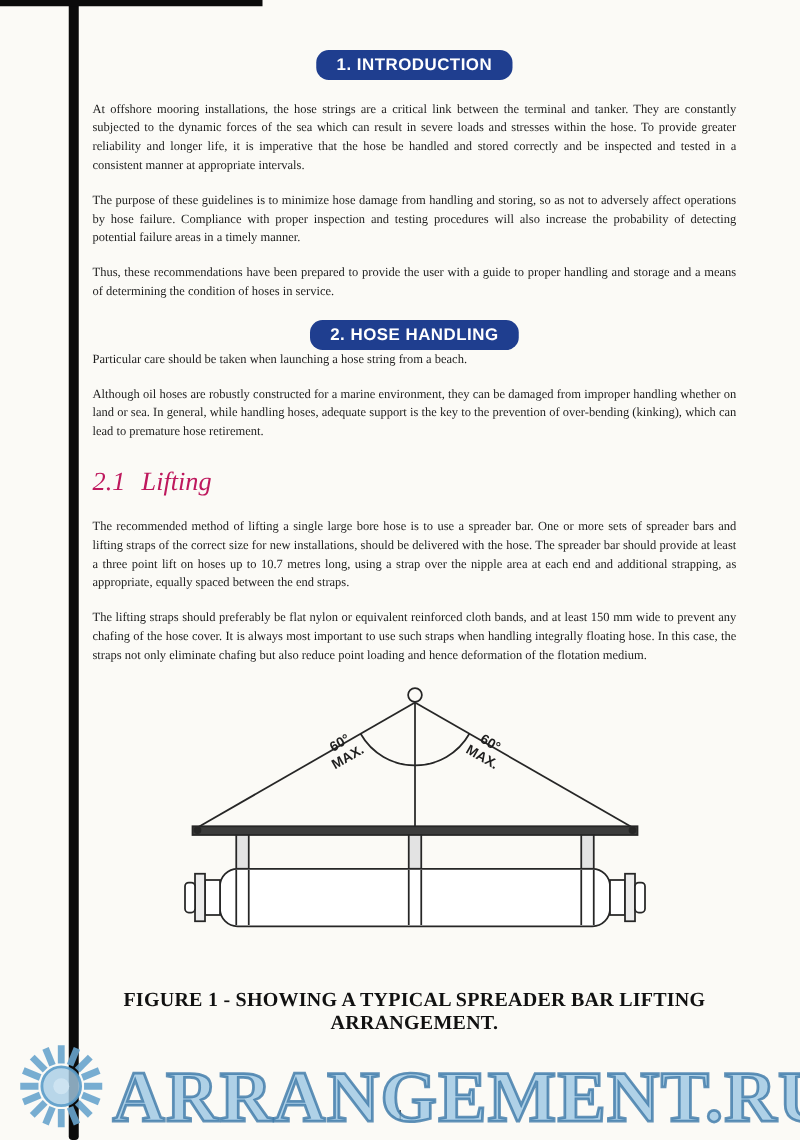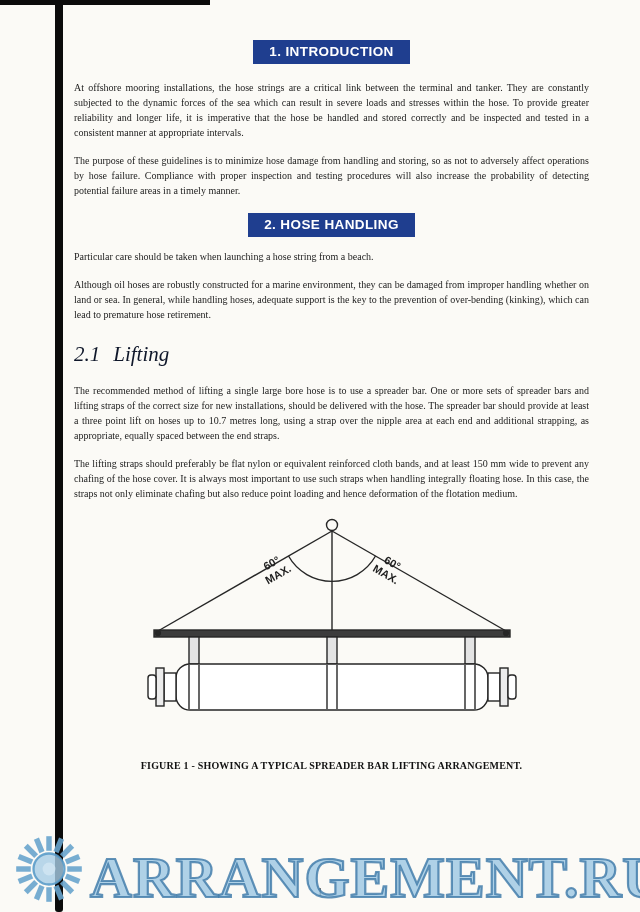--- a/index.html
+++ b/index.html
@@ -11,35 +11,35 @@
   .page{position:absolute;inset:0;background:#fbfaf6;}
   
   .scan-left{position:absolute;left:55px;top:0;width:8px;height:912px;background:#0b0b0b;border-radius:3px;}
   .scan-top{position:absolute;left:0;top:0;width:210px;height:5px;background:#0b0b0b;}
   
   .content{position:absolute;left:74px;top:0;width:515px;color:#1b1b1b;}
   .banner{
     background:#1f3e8f;color:#ffffff;
     font-family:"Liberation Sans",sans-serif;font-weight:bold;
     font-size:13.5px;letter-spacing:.4px;
-    padding:4px 16px 5px;width:max-content;margin:40px auto 16px;
+    padding:4px 16px 5px;width:max-content;margin:40px auto 16px;border-radius:10px;
   }
-  .banner.second{margin-top:15px;margin-bottom:12px;}
+  .banner.second{margin-top:15px;margin-bottom:0;}
   .para{
     font-size:10px;line-height:15px;text-align:justify;
     margin:0 0 13px;color:#1c1c1c;
   }
   .subsection{
     font-style:italic;font-weight:normal;font-size:21px;
-    margin:20px 0 16px;color:#0f172a;
+    margin:20px 0 16px;color:#be185d;
   }
   .subsection .num{margin-right:13px;}
   .figure{margin-top:8px;text-align:center;}
   .caption{
-    font-weight:bold;font-size:10px;letter-spacing:.2px;
+    font-weight:bold;font-size:16px;letter-spacing:.2px;
     margin-top:22px;text-align:center;color:#111;
   }
   .page-number{
     position:absolute;bottom:12px;left:0;width:100%;text-align:center;
     font-size:12px;color:#333;
   }
   
   .watermark{position:absolute;left:0;right:0;bottom:0;height:95px;pointer-events:none;}
   .wm-logo{position:absolute;left:8px;bottom:2px;}
   .wm-text{
@@ -55,20 +55,21 @@
 
 <div class="page">
   <div class="scan-left"></div>
   <div class="scan-top"></div>
 
   <div class="content">
 
     <div class="banner">1. INTRODUCTION</div>
     <p class="para">At offshore mooring installations, the hose strings are a critical link between the terminal and tanker. They are constantly subjected to the dynamic forces of the sea which can result in severe loads and stresses within the hose. To provide greater reliability and longer life, it is imperative that the hose be handled and stored correctly and be inspected and tested in a consistent manner at appropriate intervals.</p>
     <p class="para">The purpose of these guidelines is to minimize hose damage from handling and storing, so as not to adversely affect operations by hose failure. Compliance with proper inspection and testing procedures will also increase the probability of detecting potential failure areas in a timely manner.</p>
+    <p class="para">Thus, these recommendations have been prepared to provide the user with a guide to proper handling and storage and a means of determining the condition of hoses in service.</p>
 
     <div class="banner second">2. HOSE HANDLING</div>
     <p class="para">Particular care should be taken when launching a hose string from a beach.</p>
     <p class="para">Although oil hoses are robustly constructed for a marine environment, they can be damaged from improper handling whether on land or sea. In general, while handling hoses, adequate support is the key to the prevention of over-bending (kinking), which can lead to premature hose retirement.</p>
 
     <h2 class="subsection"><span class="num">2.1</span><span>Lifting</span></h2>
 
     <p class="para">The recommended method of lifting a single large bore hose is to use a spreader bar. One or more sets of spreader bars and lifting straps of the correct size for new installations, should be delivered with the hose. The spreader bar should provide at least a three point lift on hoses up to 10.7 metres long, using a strap over the nipple area at each end and additional strapping, as appropriate, equally spaced between the end straps.</p>
     <p class="para">The lifting straps should preferably be flat nylon or equivalent reinforced cloth bands, and at least 150 mm wide to prevent any chafing of the hose cover. It is always most important to use such straps when handling integrally floating hose. In this case, the straps not only eliminate chafing but also reduce point loading and hence deformation of the flotation medium.</p>
 

